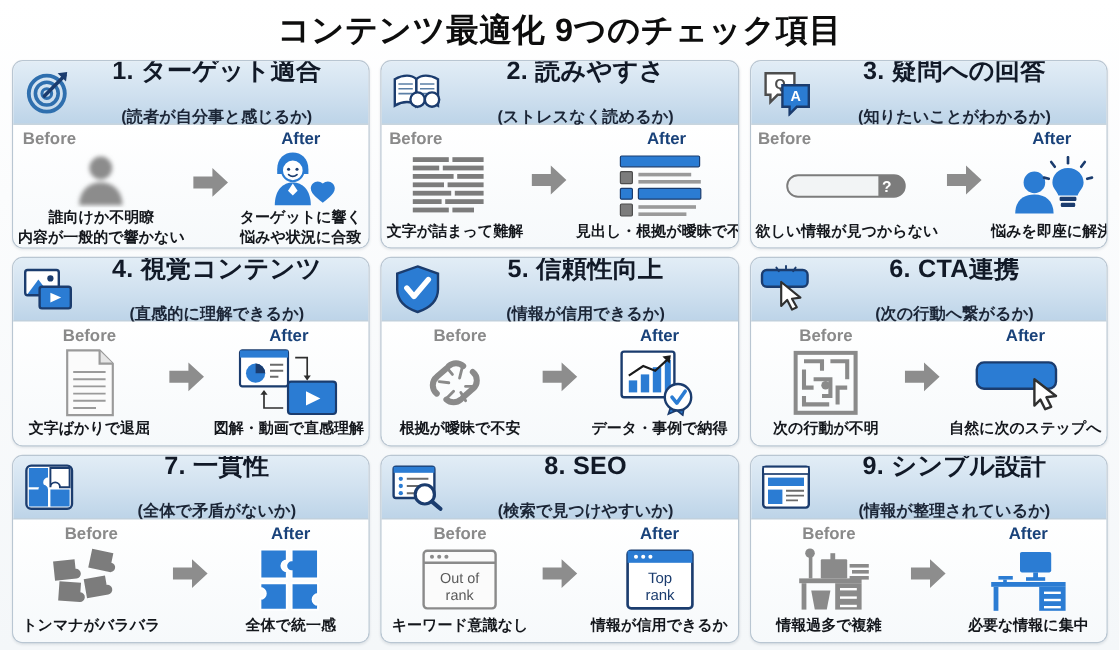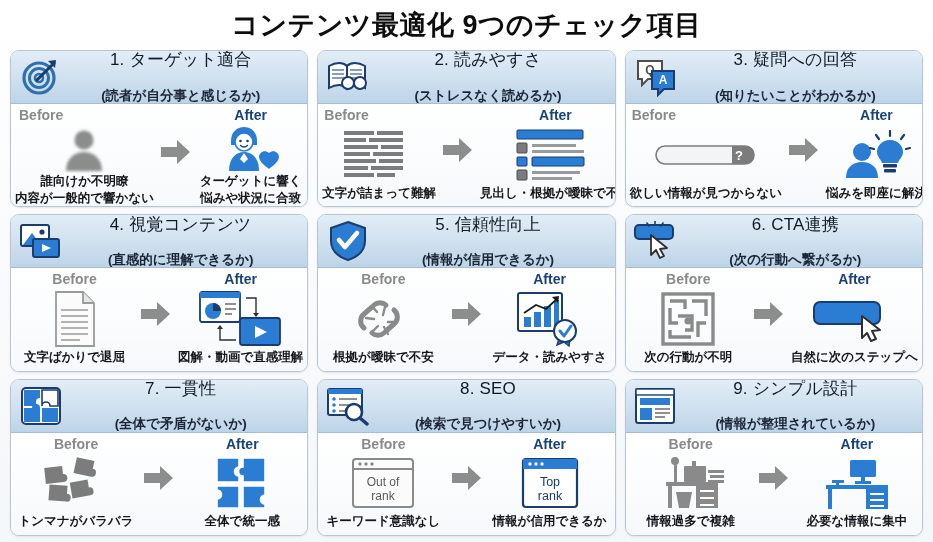--- a/index.html
+++ b/index.html
@@ -65,22 +65,22 @@
     display: flex; align-items: center; justify-content: center;
   }
   .card-icon svg { display: block; }
   .card-titles {
     flex: 1 1 auto;
     text-align: center;
     padding-right: 4px;
     line-height: 1.02;
   }
   .card-title {
-    font-size: 17px;
-    font-weight: normal;
+    font-size: 21px;
+    font-weight: bold;
     color: #111927;
     letter-spacing: 0.2px;
     white-space: nowrap;
   }
   .card-sub {
     font-size: 13.5px;
     font-weight: bold;
     color: #1b2536;
     margin-top: 20px;
     white-space: nowrap;
@@ -466,21 +466,21 @@
                 <rect x="30" y="15" width="7" height="21"></rect>
                 <rect x="40" y="9" width="5" height="27"></rect>
               </g>
               <path d="M10 22 L22 14 L32 18 L44 7" fill="none" stroke="#1b1b1b" stroke-width="1.8"></path>
               <path d="M38 6 L45 5 L44 12 Z" fill="#1b1b1b"></path>
               <path d="M47 42 L43 54 L50 51 L55 55 L57 42 Z" fill="#2b7cd3" stroke="#1b3c6e" stroke-width="1.4"></path>
               <circle cx="51" cy="40" r="11" fill="#ffffff" stroke="#1b3c6e" stroke-width="2"></circle>
               <path d="M46 40 L50 45 L57 35" fill="none" stroke="#2b7cd3" stroke-width="3" stroke-linecap="round" stroke-linejoin="round"></path>
             </svg>
           </div>
-          <div class="cap">データ・読みやすさ</div>
+          <div class="cap">データ・事例で納得</div>
         </div>
       </div>
     </div>
 
     <div class="card c6">
       <div class="card-header">
         <div class="card-icon">
           <svg width="46" height="40" viewBox="0 0 46 40">
             <rect x="2" y="4" width="38" height="14" rx="4" fill="#2b7cd3" stroke="#1b3c6e" stroke-width="2"></rect>
             <g stroke="#1b3c6e" stroke-width="1.6" stroke-linecap="round">

